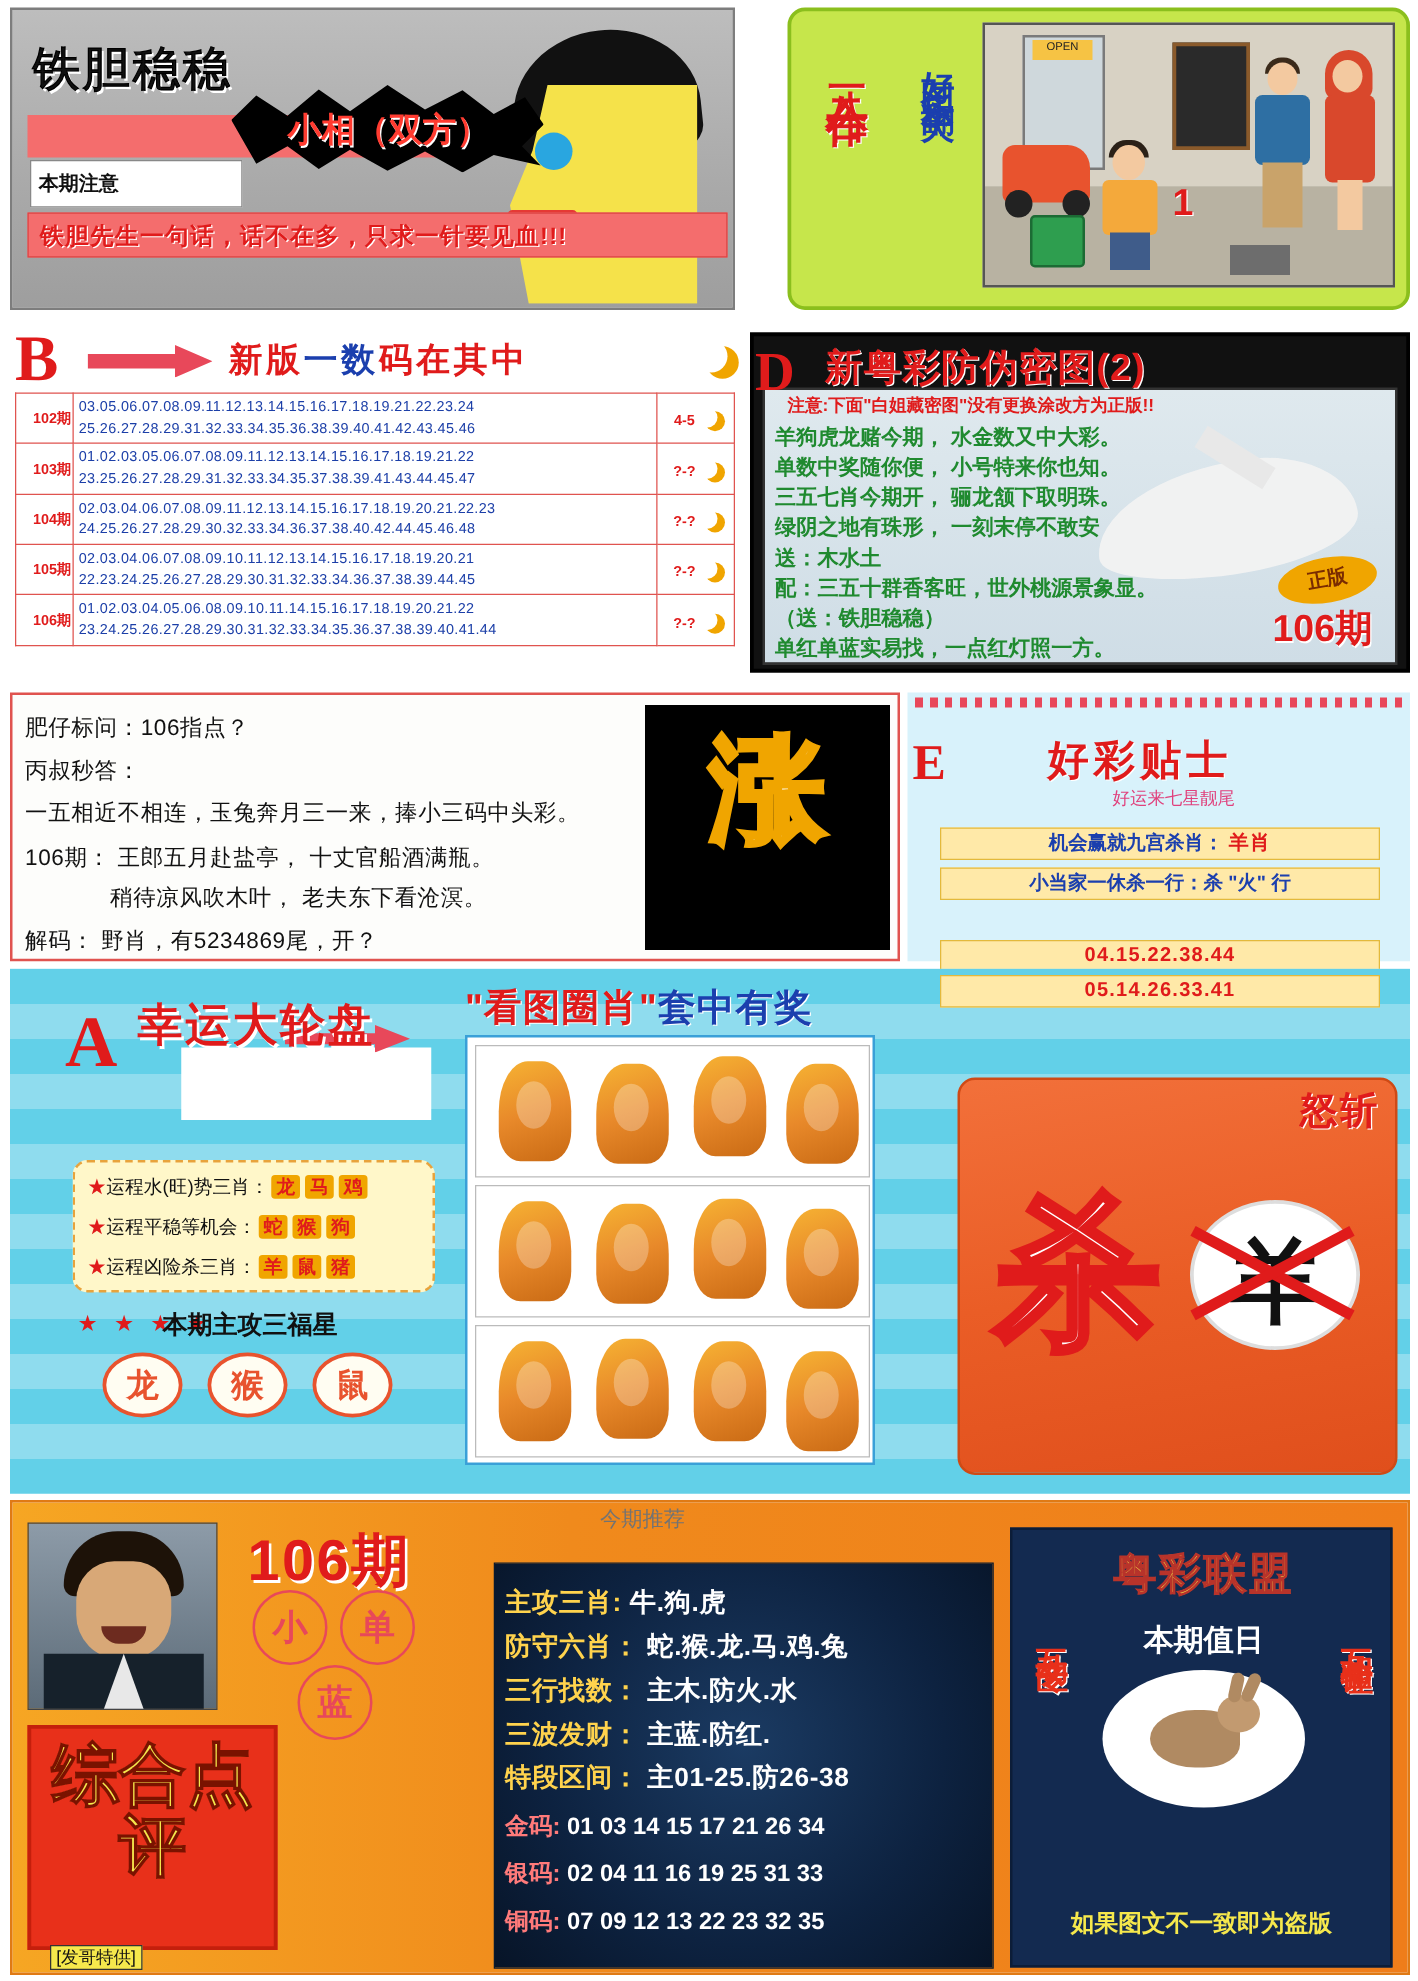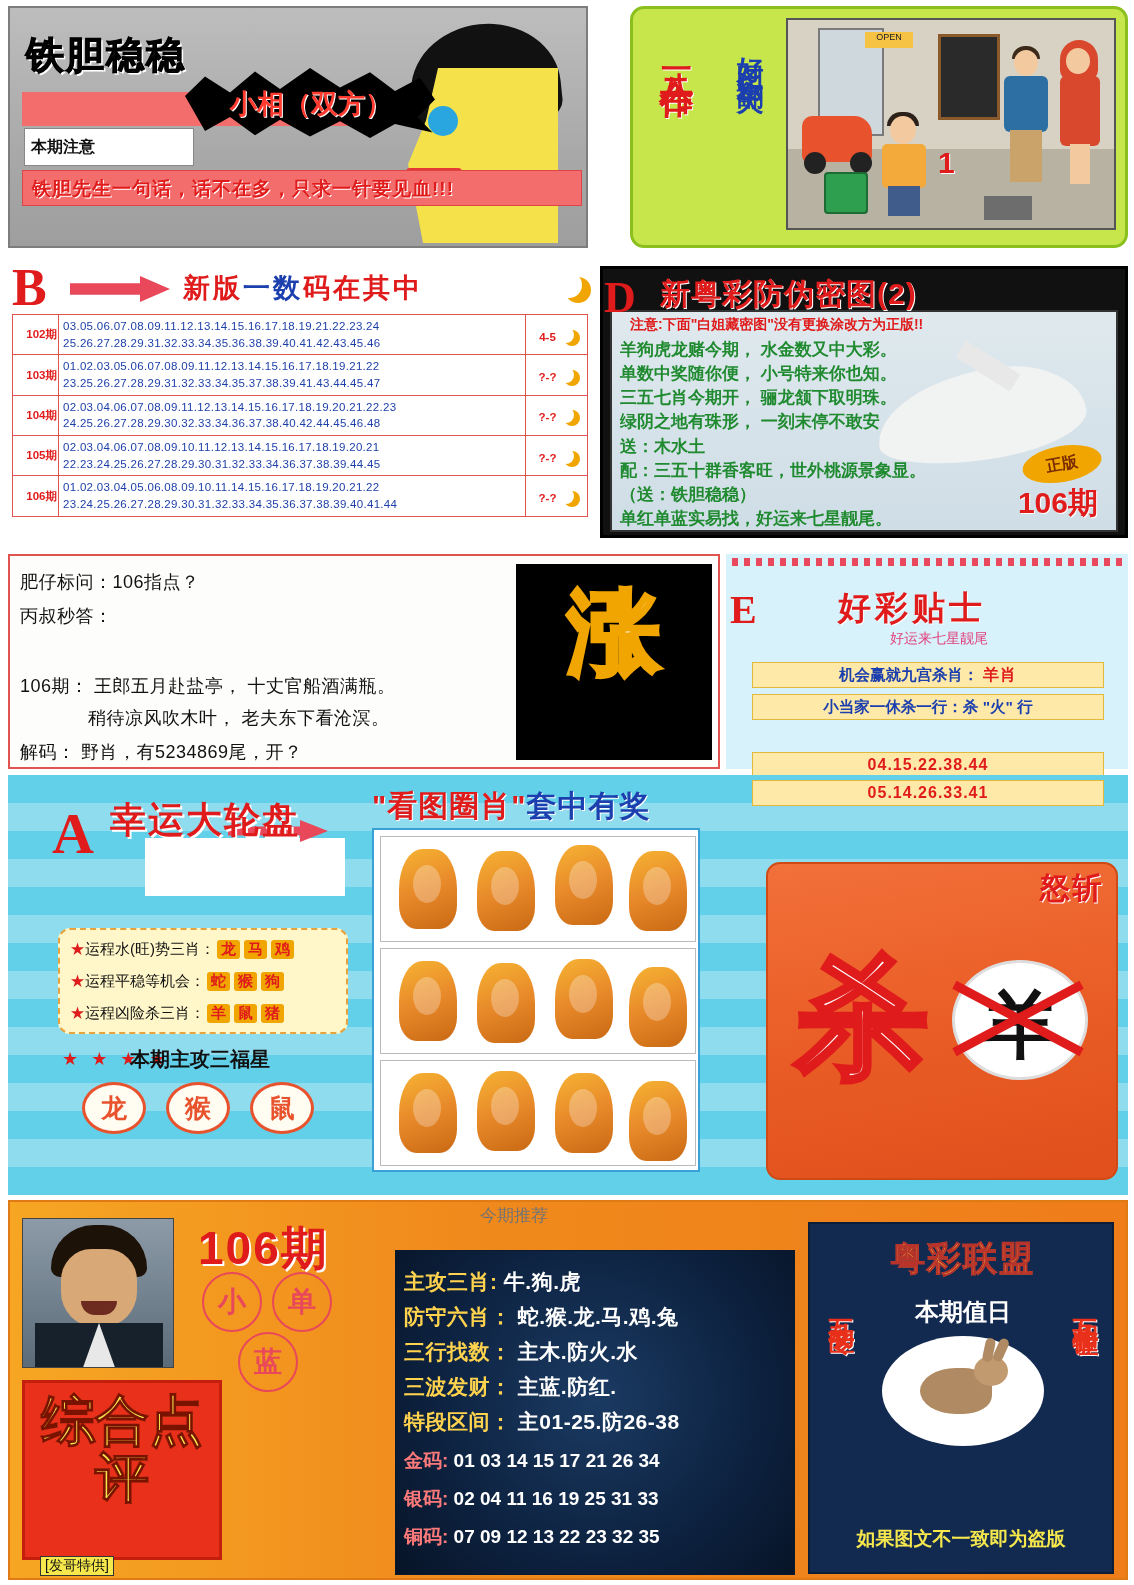--- a/index.html
+++ b/index.html
@@ -14,21 +14,21 @@
   .page { position:relative; width:1134px; height:1585px; }
 
   
   .tiedan {
     position:absolute; left:8px; top:6px; width:580px; height:242px;
     background:linear-gradient(180deg,#bdbdbd 0%, #a9a9a9 60%, #9e9e9e 100%);
     border:2px solid #7d7d7d;
   }
   .tiedan-title {
     position:absolute; left:16px; top:22px;
-    font-size:38px; font-weight:bold; color:#111;
+    font-size:38px; font-weight:normal; color:#111;
     letter-spacing:2px; -webkit-text-stroke:1px #000;
     text-shadow:2px 2px 0 #fff;
   }
   .tiedan-burst {
     position:absolute; left:175px; top:60px; width:250px; height:70px;
     background:#000;
     clip-path:polygon(0% 40%, 8% 12%, 18% 35%, 28% 5%, 38% 30%, 50% 0%,
                       62% 28%, 74% 6%, 84% 33%, 94% 14%, 100% 45%,
                       93% 70%, 99% 92%, 84% 80%, 74% 100%, 62% 76%,
                       50% 98%, 38% 74%, 28% 96%, 18% 70%, 8% 90%);
@@ -96,21 +96,21 @@
     font-size:27px; font-weight:bold; color:#1b3fae;
     writing-mode:vertical-rl; letter-spacing:8px;
   }
   .comic-img {
     position:absolute; left:786px; top:18px; width:330px; height:212px;
     background:#e6e2d8; border:2px solid #555; overflow:hidden;
   }
   .ci-wall { position:absolute; left:0; top:0; width:100%; height:62%; background:#d8d2c4; }
   .ci-floor{ position:absolute; left:0; bottom:0; width:100%; height:38%; background:#b8b2a2; }
   .ci-door { position:absolute; left:30px; top:8px; width:66px; height:108px; background:#cfd8dc; border:2px solid #7a7a7a; }
-  .ci-sign { position:absolute; left:38px; top:12px; width:48px; height:16px; background:#f6c344; font-size:9px; text-align:center; color:#222;margin-left:39px; }
+  .ci-sign { position:absolute; left:38px; top:12px; width:48px; height:16px; background:#f6c344; font-size:9px; text-align:center; color:#222; }
   .ci-board{ position:absolute; left:150px; top:14px; width:62px; height:86px; background:#2a2a2a; border:3px solid #8a5a2b; }
   .ci-scooter{ position:absolute; left:14px; top:96px; width:70px; height:46px; background:#e8532e; border-radius:10px 18px 6px 6px; }
   .ci-wheel1{ position:absolute; left:16px; top:132px; width:22px; height:22px; background:#222; border-radius:50%; }
   .ci-wheel2{ position:absolute; left:62px; top:132px; width:22px; height:22px; background:#222; border-radius:50%; }
   .p-head { position:absolute; border-radius:50%; }
   .ci-man-h { left:226px; top:30px; width:24px; height:26px; background:#f3c9a0; }
   .ci-man-hair{ position:absolute; left:224px; top:26px; width:28px; height:13px; background:#3b2a1a; border-radius:14px 14px 0 0; }
   .ci-man-b { position:absolute; left:216px; top:56px; width:44px; height:56px; background:#2e6fa3; border-radius:6px; }
   .ci-man-l { position:absolute; left:222px; top:110px; width:32px; height:52px; background:#c9a36a; }
   .ci-wm-h { left:278px; top:28px; width:24px; height:26px; background:#f3c9a0; }
@@ -540,30 +540,31 @@
     <div class="d-plane2"></div>
     <div class="d-note">注意:下面"白姐藏密图"没有更换涂改方为正版!!</div>
     <div class="d-poem">
       <div>羊狗虎龙赌今期，  水金数又中大彩。</div>
       <div>单数中奖随你便，  小号特来你也知。</div>
       <div>三五七肖今期开，  骊龙颔下取明珠。</div>
       <div>绿阴之地有珠形，  一刻末停不敢安</div>
       <div>送：木水土</div>
       <div>配：三五十群香客旺，世外桃源景象显。</div>
       <div>（送：铁胆稳稳）</div>
-      <div>单红单蓝实易找，好运来七星靓尾。</div>
+      <div>单红单蓝实易找，一点红灯照一方。</div>
       <div>（送：野兽中）</div>
     </div>
     <div class="d-ver">正版</div>
     <div class="d-issue">106期</div>
   </div>
 
   <div class="secC"></div>
   <div class="c-line" style="top:570px">肥仔标问：106指点？</div>
   <div class="c-line" style="top:604px">丙叔秒答：</div>
+  <div class="c-line" style="top:638px">一五相近不相连，玉兔奔月三一来，捧小三码中头彩。</div>
   <div class="c-line" style="top:674px">106期：  王郎五月赴盐亭，  十丈官船酒满瓶。</div>
   <div class="c-line" style="top:706px; left:88px">稍待凉风吹木叶，  老夫东下看沧溟。</div>
   <div class="c-line" style="top:740px">解码：  野肖，有5234869尾，开？</div>
   <div class="zhang-box"></div>
   <div class="zhang-txt">涨</div>
 
   <div class="secE"></div>
   <div class="e-dots"></div>
   <div class="e-letter">E</div>
   <div class="e-title">好彩贴士</div>

